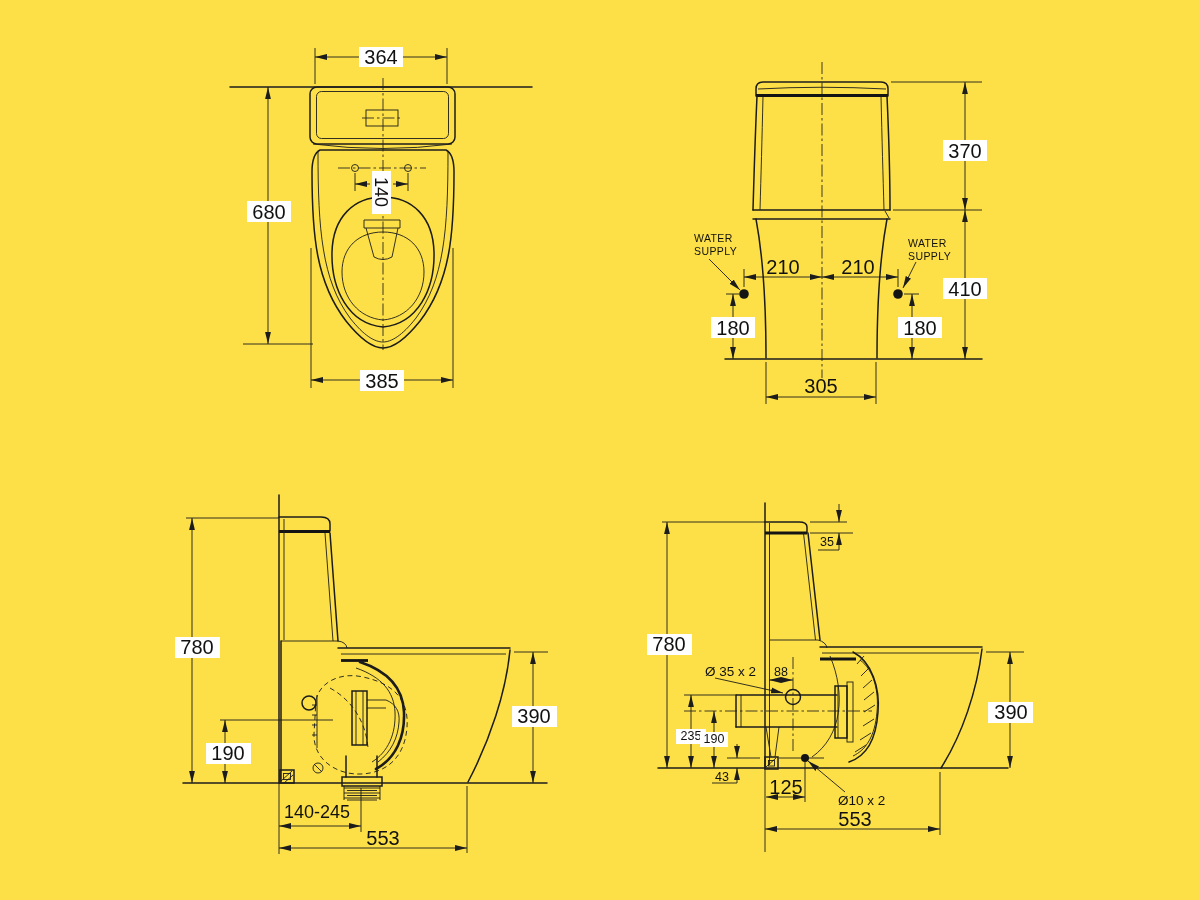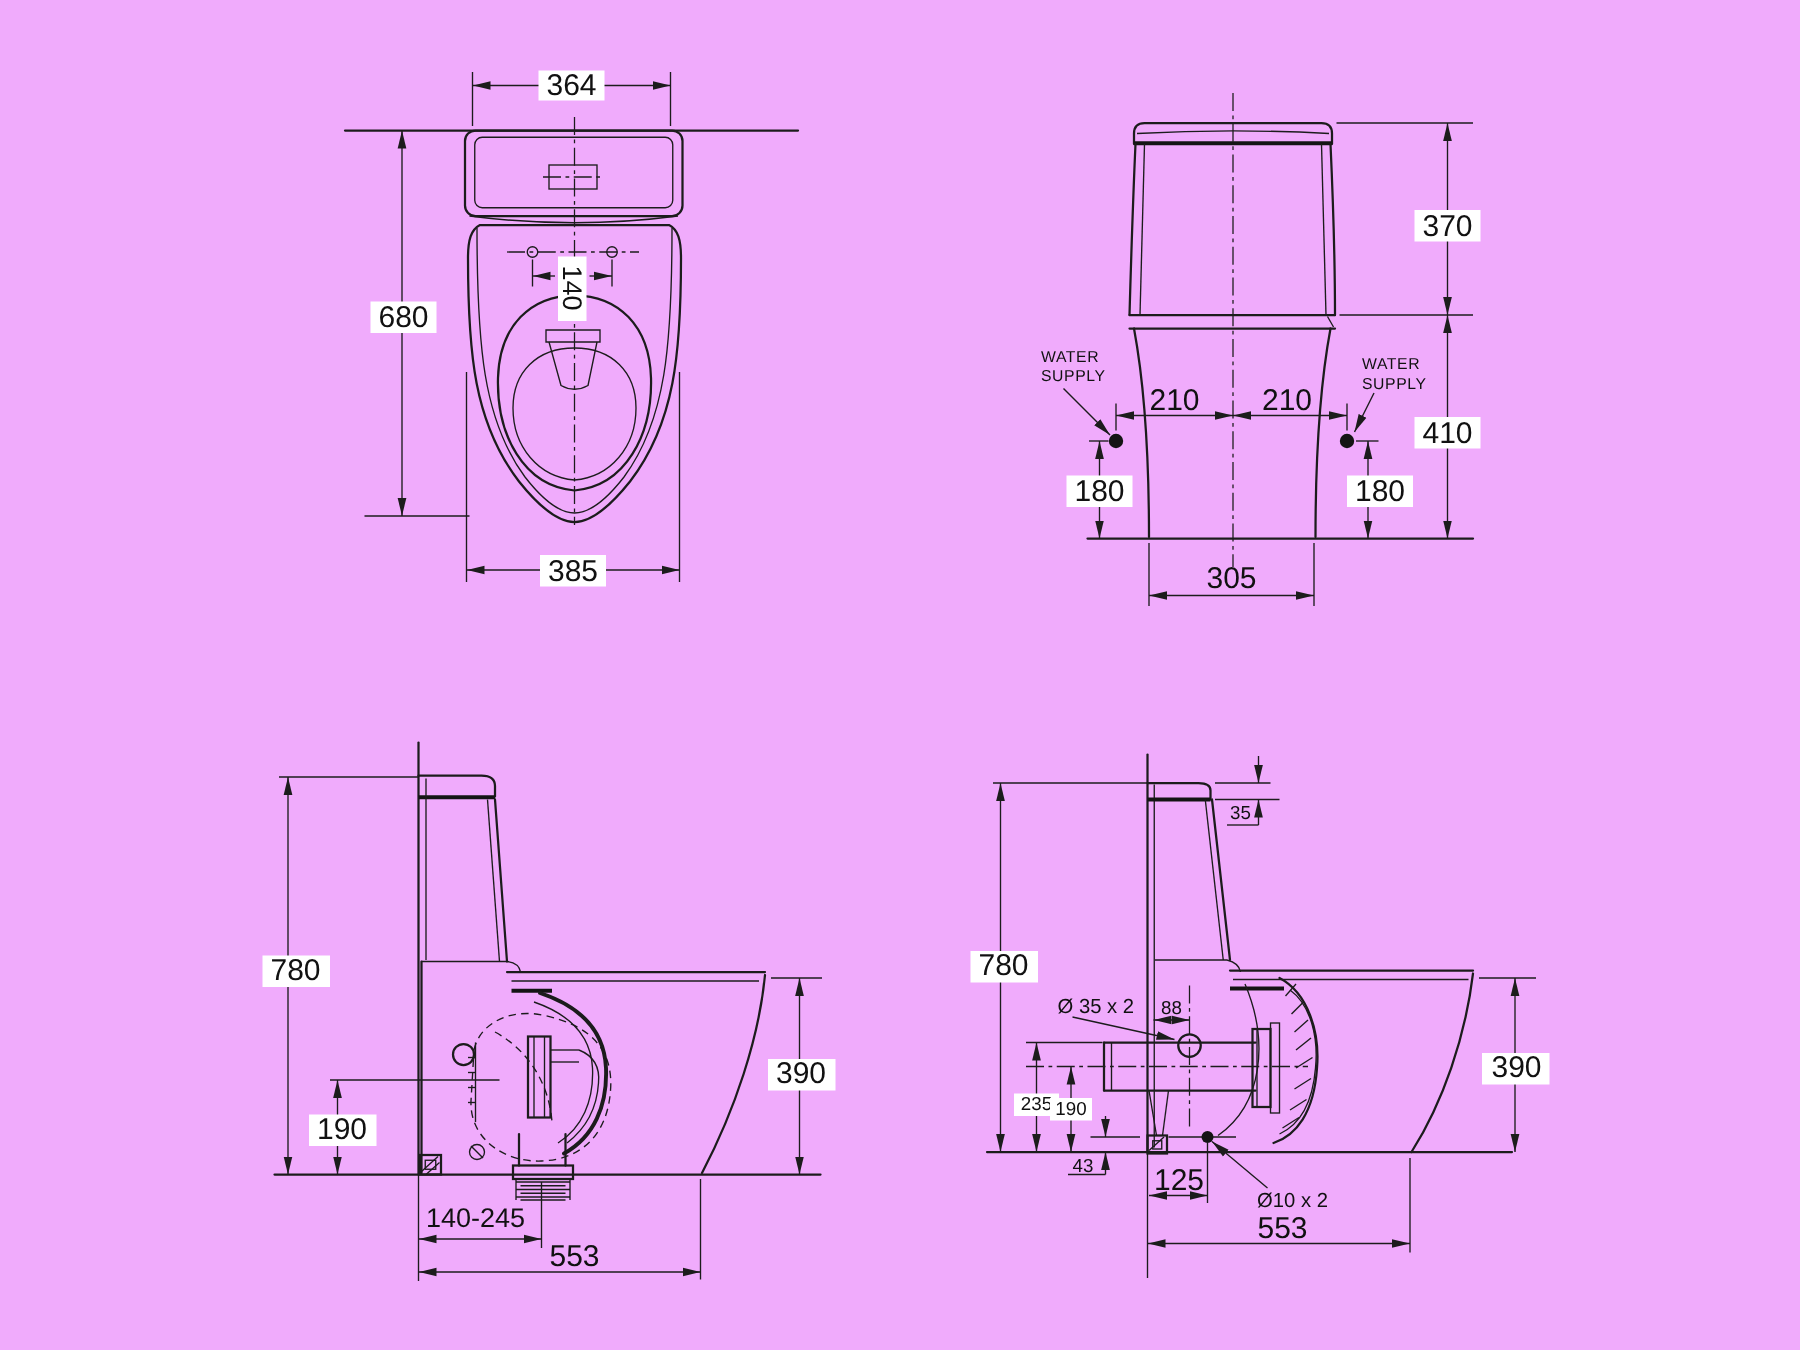--- a/index.html
+++ b/index.html
@@ -1,16 +1,16 @@
 <!DOCTYPE html>
 <html><head>
 <meta charset="utf-8">
 <style>
   html,body{margin:0;padding:0;background:#ffffff;}
-  .page{position:relative;width:1200px;height:900px;background:#f0abfc;overflow:hidden;
+  .page{position:relative;width:1200px;height:900px;background:#fde047;overflow:hidden;
         font-family:"Liberation Sans",sans-serif;}
   svg{display:block;}
   .ln{stroke:#1c1c1c;stroke-width:1.5;fill:none;stroke-linecap:round;}
   .ln2{stroke:#1c1c1c;stroke-width:2.6;fill:none;stroke-linecap:round;}
   .th{stroke:#141414;stroke-width:2.8;fill:none;stroke-linecap:butt;}
   .tn{stroke:#1c1c1c;stroke-width:0.9;fill:none;}
   .dim{stroke:#1c1c1c;stroke-width:0.9;fill:none;}
   .cl{stroke:#1c1c1c;stroke-width:0.85;fill:none;stroke-dasharray:12 3 2.5 3;}
   .hid{stroke:#1c1c1c;stroke-width:0.9;fill:none;stroke-dasharray:5 3.5;}
   .solid{fill:#141414;stroke:none;}

